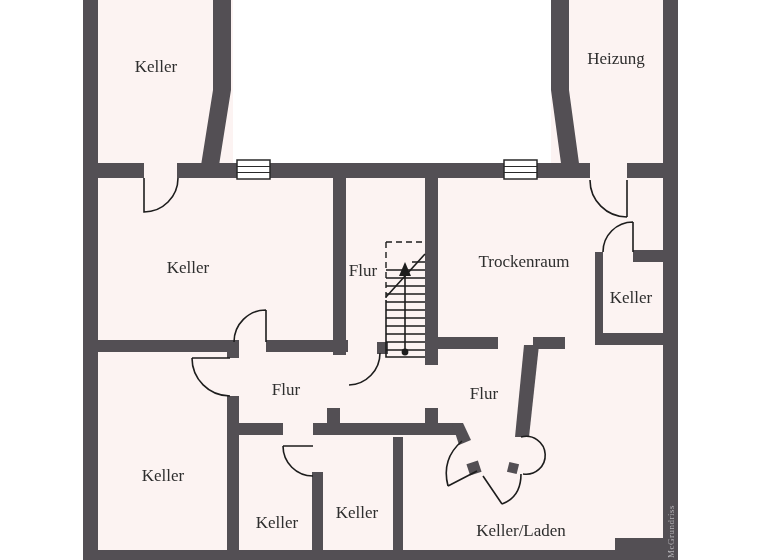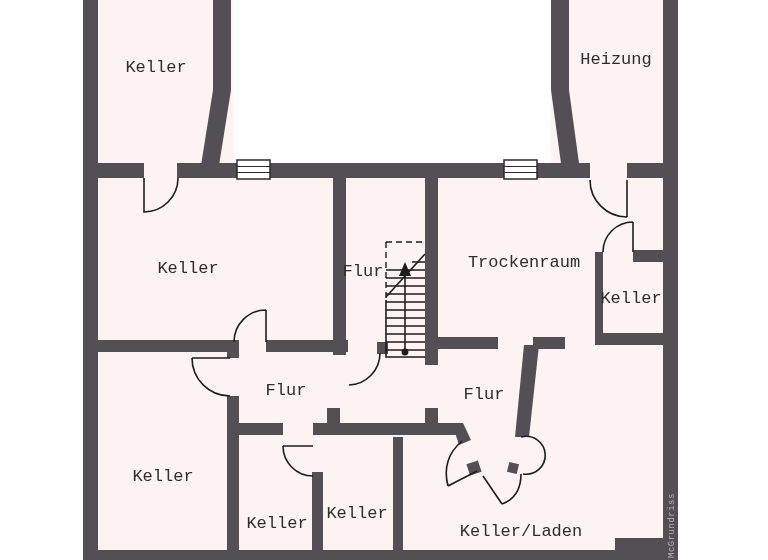--- a/index.html
+++ b/index.html
@@ -1,21 +1,21 @@
 <!DOCTYPE html>
 <html style="--wall: #534f54; --floor: #fcf3f2; --outside: #ffffff; --line: #1d1d1d; --label: #2e2e2e; --watermark_text: #b5b3b7;"><head>
 <meta charset="utf-8">
 <style>
   :root{
     --wall:#534f54; --floor:#fcf3f2; --outside:#ffffff;
     --line:#1d1d1d; --label:#2e2e2e; --watermark_text:#b5b3b7;
   }
   html,body{margin:0;padding:0;background:var(--outside);}
   #stage{position:relative;width:768px;height:560px;background:var(--outside);overflow:hidden;
-         font-family:Liberation Mono, monospace;}
+         font-family:Liberation Serif, serif;}
   svg{display:block;}
   .floor{fill:var(--floor);}
   .void{fill:var(--outside);}
   .wall{fill:var(--wall);stroke:none;}
   .thin{fill:none;stroke:var(--line);stroke-width:1.6;}
   .thin-fill{fill:var(--line);stroke:none;}
   .dashed{fill:none;stroke:var(--line);stroke-width:1.4;stroke-dasharray:6 4;}
   .tread{fill:none;stroke:var(--line);stroke-width:1.3;}
   .win{fill:#ffffff;stroke:#2a2a2a;stroke-width:1.5;}
   .winline{fill:none;stroke:#2a2a2a;stroke-width:1.1;}

